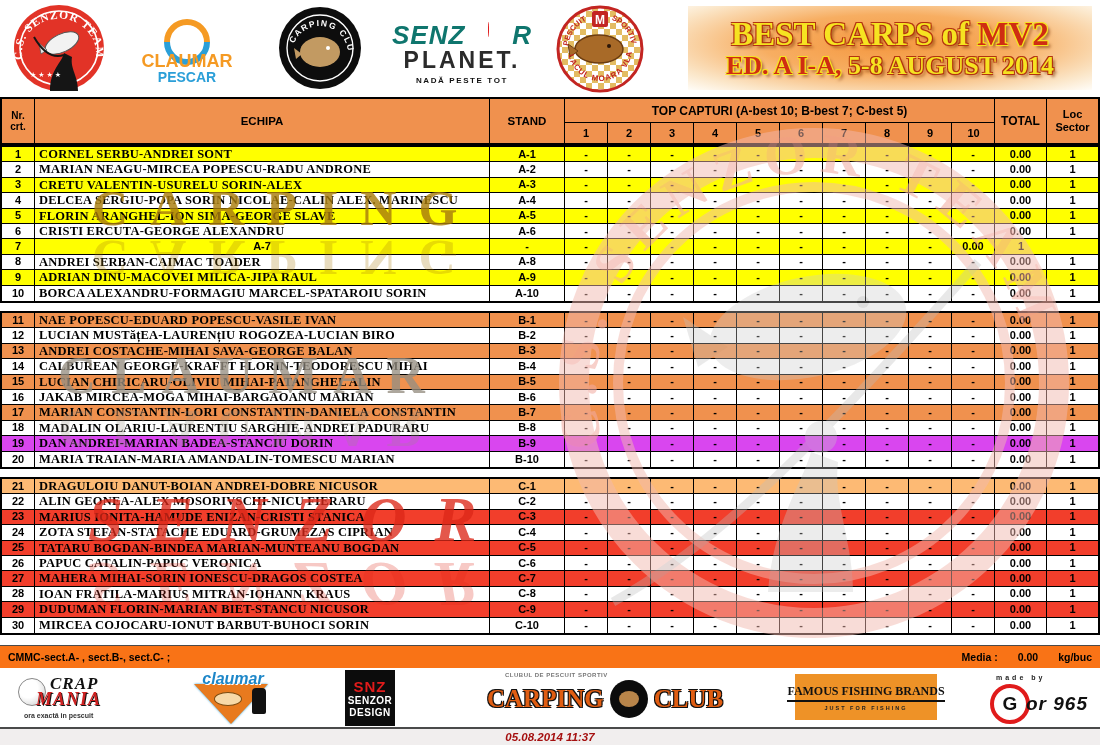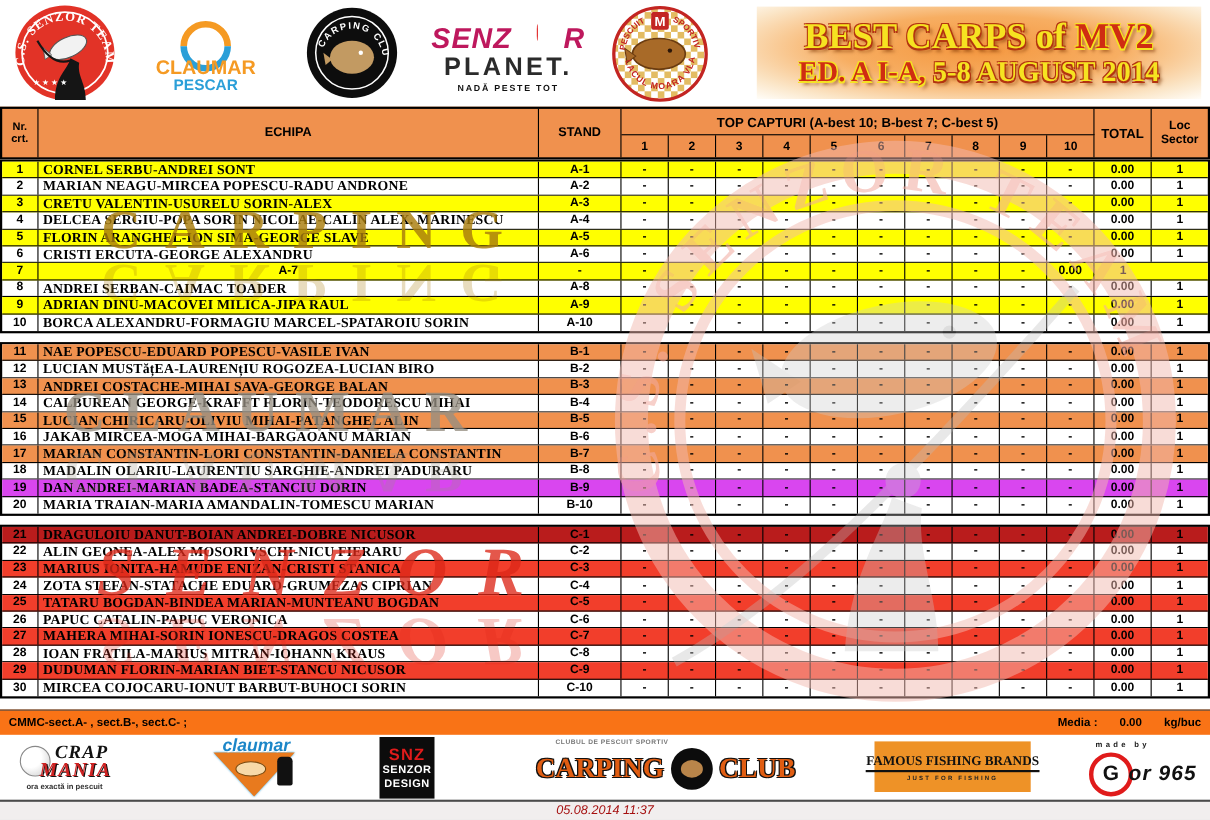--- a/index.html
+++ b/index.html
@@ -1,21 +1,21 @@
 <!DOCTYPE html>
 <html><head>
 <meta charset="utf-8">
 <style>
   html,body{margin:0;padding:0;background:#fff;}
   .page{position:relative;width:1100px;height:745px;background:#fff;outline:1px solid #b9b4b4;
         font-family:"Liberation Sans",sans-serif;overflow:hidden;}
   
   .topband{position:absolute;left:0;top:0;width:1100px;height:95px;background:#fff;}
   .logo{position:absolute;}
-  .sp-line1{font-weight:bold;font-style:italic;color:#be185d;font-size:26px;letter-spacing:1px;display:flex;align-items:flex-start;line-height:1;gap:22px;}
+  .sp-line1{font-weight:bold;font-style:italic;color:#0f766e;font-size:26px;letter-spacing:1px;display:flex;align-items:flex-start;line-height:1;gap:22px;}
   .sp-dot{display:inline-block;width:15px;height:15px;border-radius:50%;background:#e01b1b;margin:0 1px 6px 1px;}
   .sp-line2{font-weight:bold;color:#2b2b2b;font-size:23px;letter-spacing:3px;line-height:1;margin-top:1px;}
   .sp-line3{font-size:8px;color:#111;letter-spacing:1.6px;margin-top:4px;text-align:center;font-weight:bold;}
   
   .banner{position:absolute;left:688px;top:6px;width:404px;height:84px;
           background:radial-gradient(ellipse at 50% 45%, #f4973f 0%, #f7ae62 45%, #fbe6c8 82%, #fffdf8 100%);
           display:flex;flex-direction:column;align-items:center;justify-content:center;gap:2px;}
   .bl1{font-family:"Liberation Serif",serif;font-weight:bold;font-size:33px;line-height:1;white-space:nowrap;}
   .bl2{font-family:"Liberation Serif",serif;font-weight:bold;font-size:26px;line-height:1;white-space:nowrap;}
   .tx-yellow{color:#f6e321;text-shadow:-1px -1px 0 #b33410,1px -1px 0 #b33410,-1px 1px 0 #b33410,1px 1px 0 #b33410,3px 3px 3px rgba(120,50,0,.55);}
@@ -44,21 +44,21 @@
   .c.team{justify-content:flex-start;padding-left:4px;font-family:"Liberation Serif",serif;
           font-size:12.5px;letter-spacing:.2px;white-space:nowrap;}
   
   .cmmc{position:absolute;left:0;top:645px;width:1100px;height:23px;background:#f97316;border-top:1px solid #4a4a4a;
         box-sizing:border-box;display:flex;align-items:center;font-weight:bold;font-size:10.5px;color:#000;padding:0 8px;}
   .cmmc .right{margin-left:auto;display:flex;gap:20px;}
   
   .footer{position:absolute;left:0;top:670px;width:872px;height:57px;background:#fff;padding-left:28px;}
   .bottomline{position:absolute;left:0;top:727px;width:1100px;height:2px;background:#4a4a4a;}
   .stamp{position:absolute;left:0;top:729px;width:1100px;height:16px;background:#f1eeee;display:flex;align-items:center;justify-content:center;}
-  .stamp span{font-weight:normal;font-style:italic;font-size:11.5px;color:#a50f0f;}
+  .stamp span{font-weight:bold;font-style:italic;font-size:11.5px;color:#a50f0f;}
   
   .crap{position:absolute;left:18px;top:4px;width:120px;height:50px;}
   .crap .ball{position:absolute;left:0;top:4px;width:26px;height:26px;border-radius:50%;
               background:radial-gradient(circle at 35% 35%, #fff 40%, #c9c9c9);border:1px solid #888;}
   .crap .l1{position:absolute;left:32px;top:0;font-family:"Liberation Serif",serif;font-weight:bold;font-style:italic;
             font-size:17px;color:#111;letter-spacing:1px;}
   .crap .l2{position:absolute;left:18px;top:15px;font-family:"Liberation Serif",serif;font-weight:bold;font-style:italic;
             font-size:18px;color:#cf2222;text-shadow:1px 1px 0 #111;letter-spacing:1px;}
   .crap .l3{position:absolute;left:6px;top:38px;font-size:7px;font-weight:bold;color:#333;white-space:nowrap;}
   
@@ -555,21 +555,21 @@
           <div class="c">-</div>
           <div class="c">-</div>
           <div class="c">-</div>
           <div class="c">-</div>
           <div class="c">-</div>
           <div class="c">0.00</div>
           <div class="c">1</div>
         </div>
       </div>
       <div class="section" style="top: 477px;">
-        <div class="row" style="background: #b91c1c;">
+        <div class="row" style="background: #fdba74;">
           <div class="c">21</div>
           <div class="c team">DRAGULOIU DANUT-BOIAN ANDREI-DOBRE NICUSOR</div>
           <div class="c">C-1</div>
           <div class="c">-</div>
           <div class="c">-</div>
           <div class="c">-</div>
           <div class="c">-</div>
           <div class="c">-</div>
           <div class="c">-</div>
           <div class="c">-</div>

